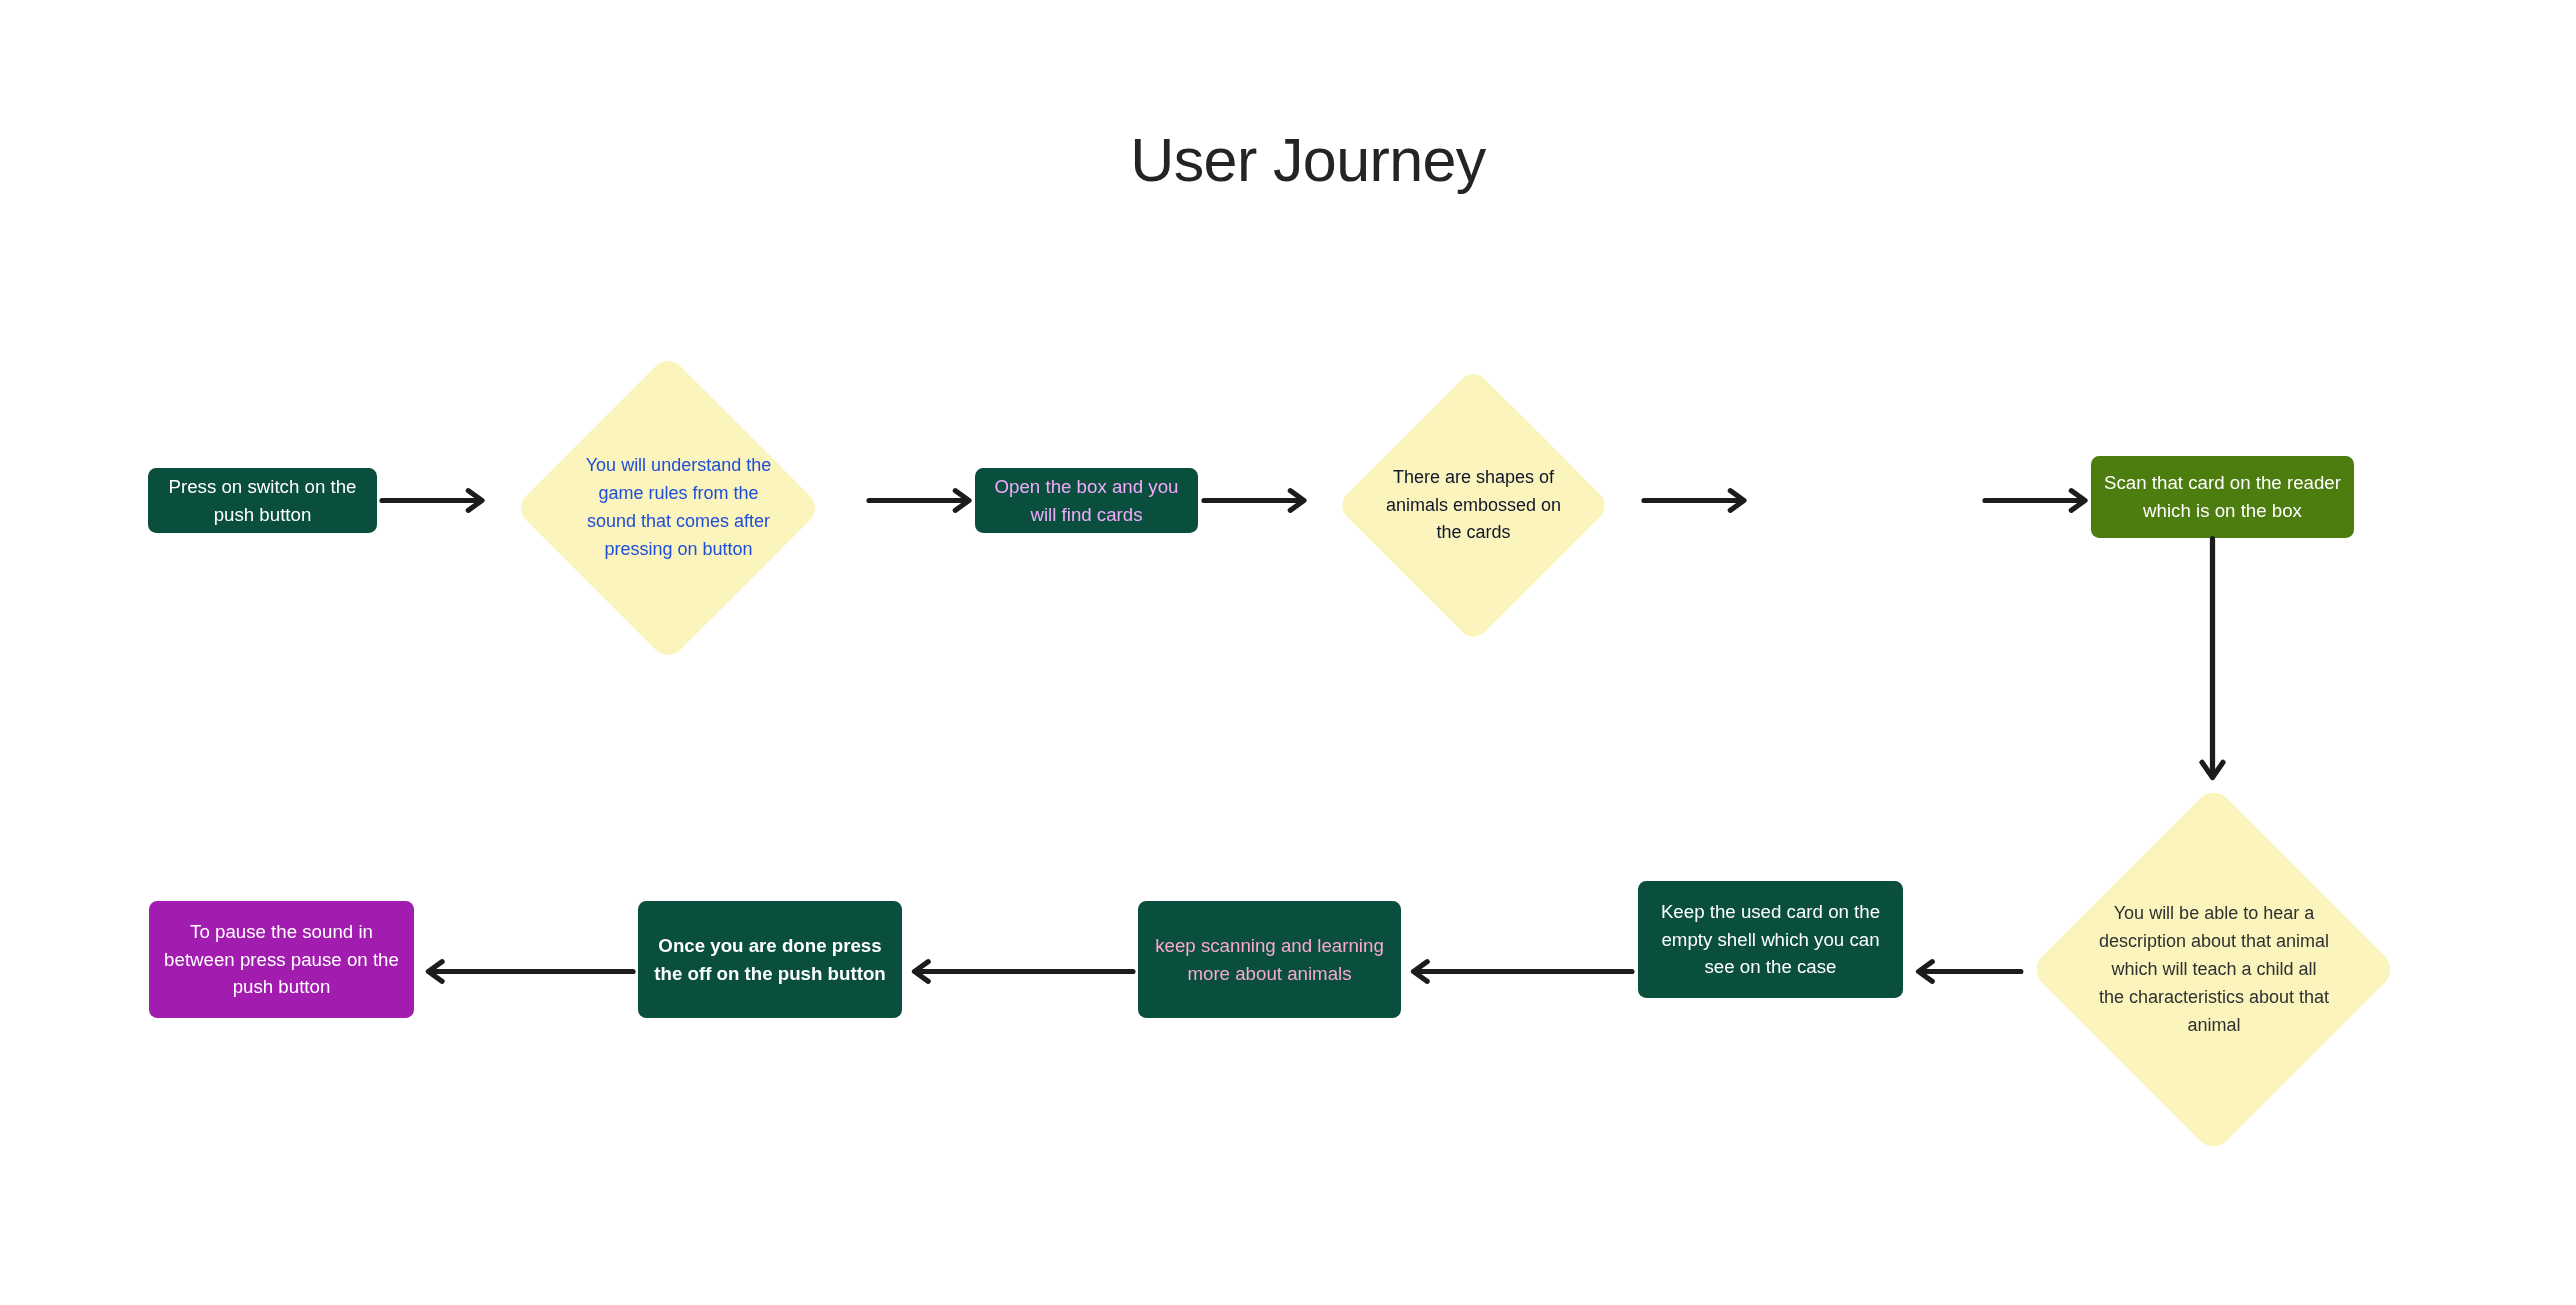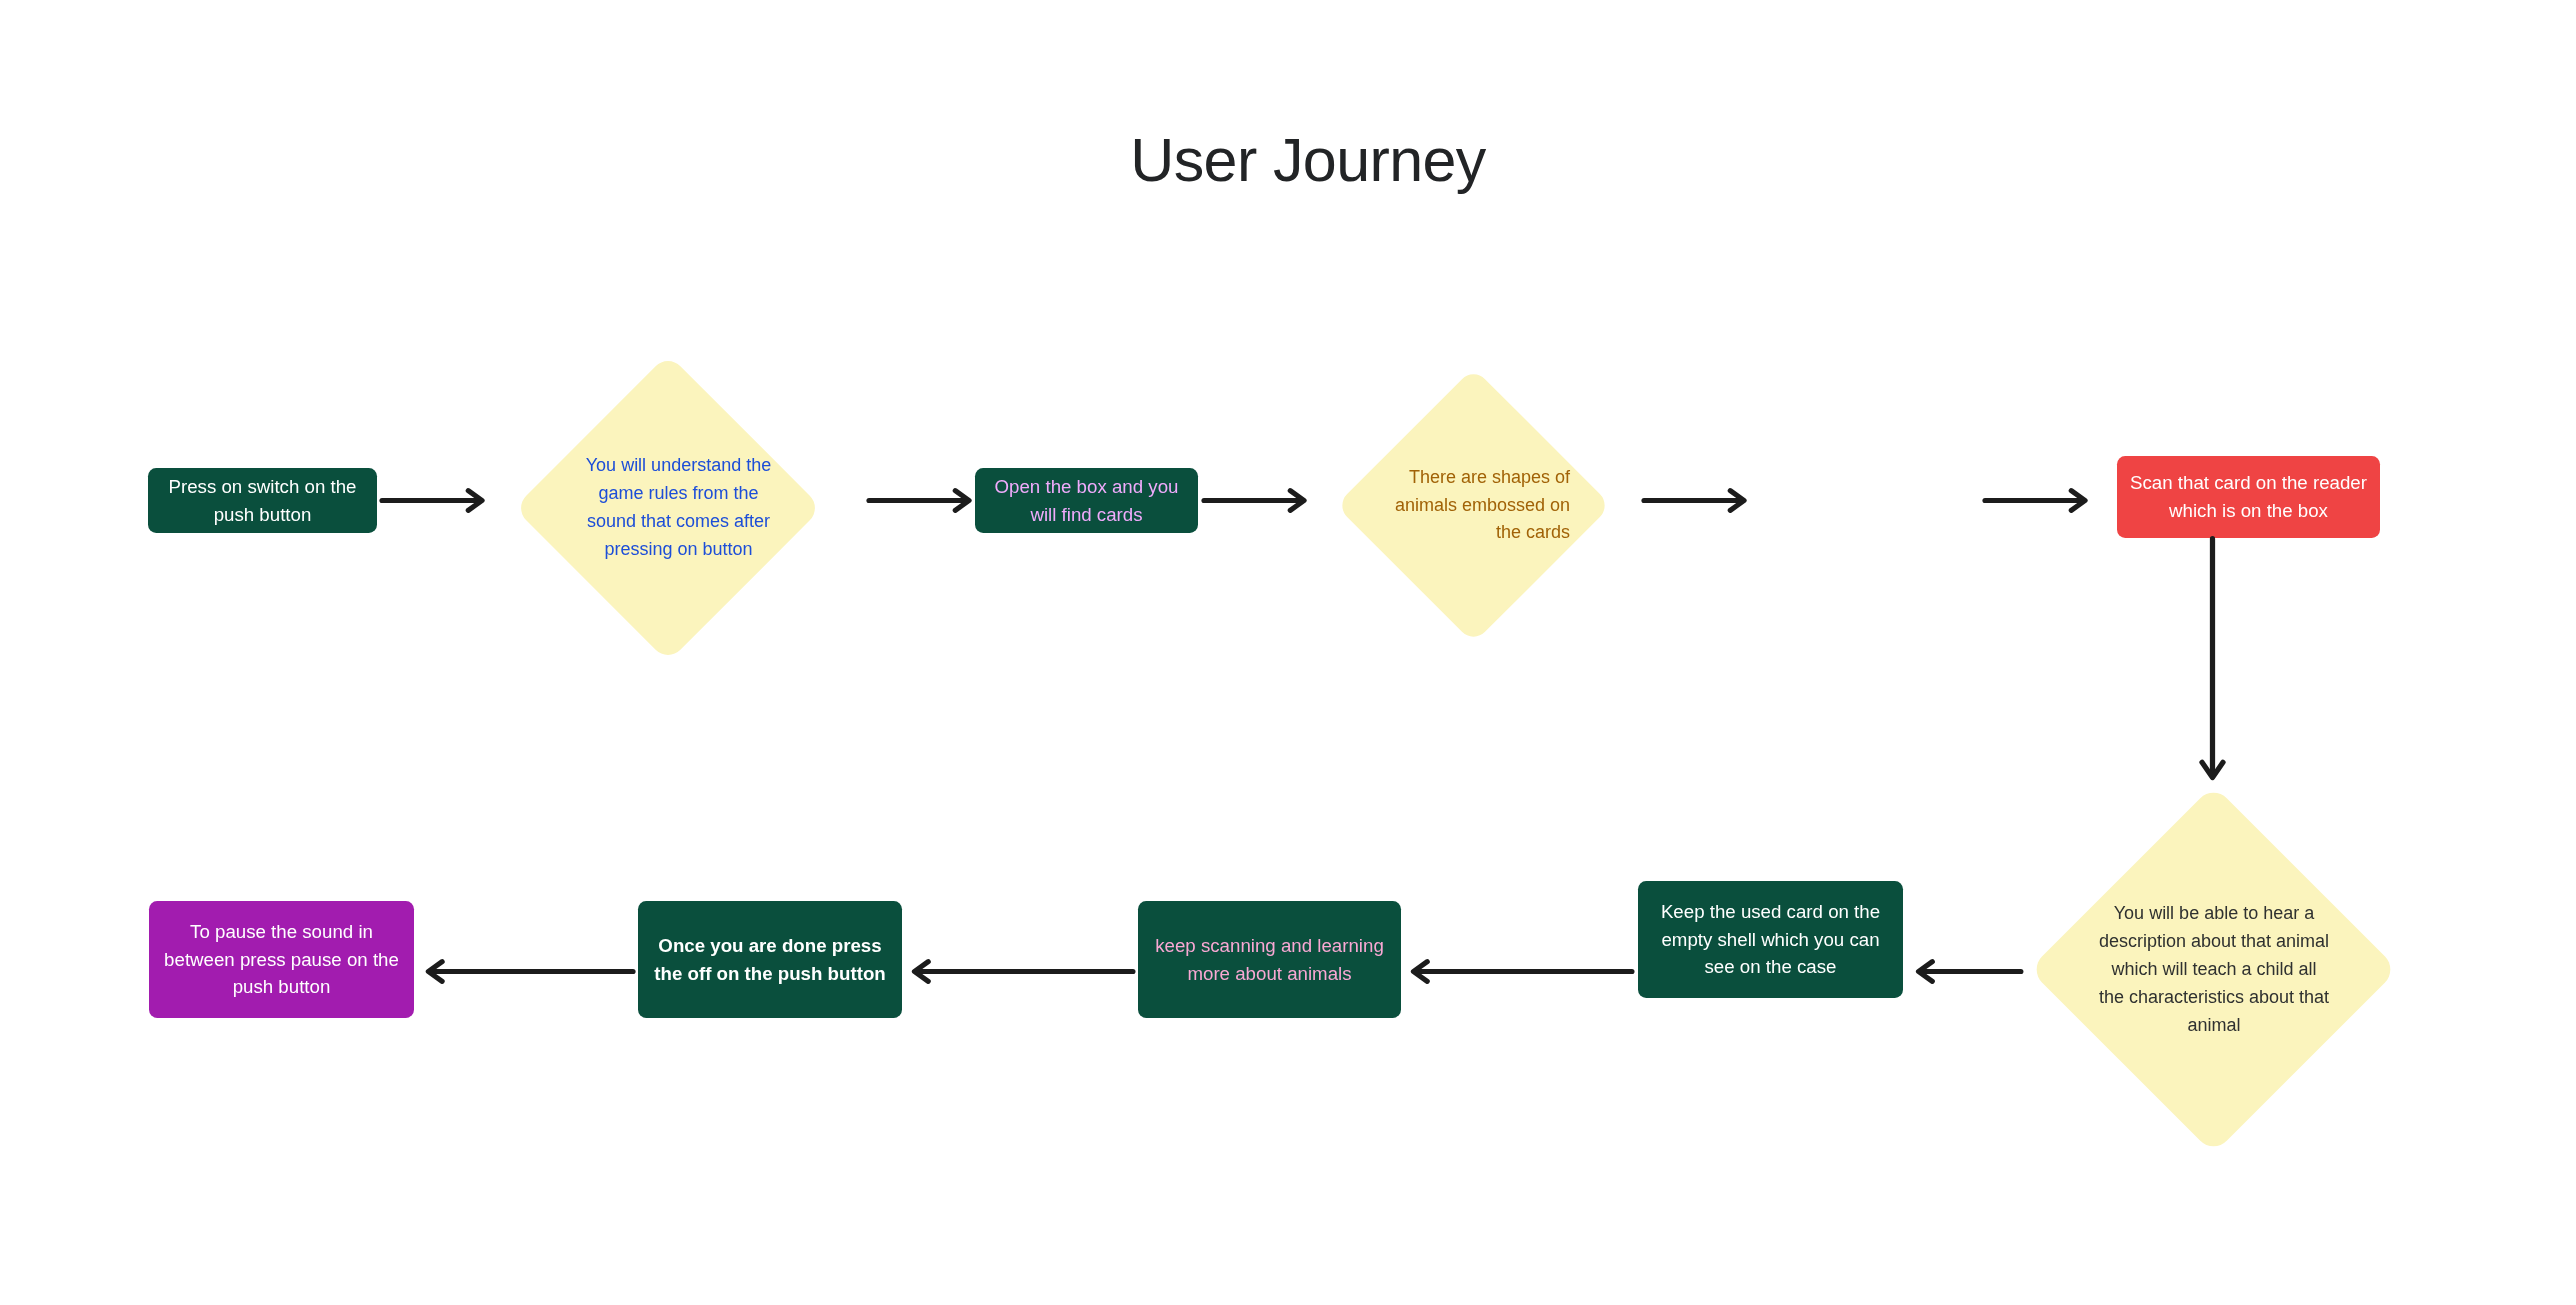--- a/index.html
+++ b/index.html
@@ -116,35 +116,35 @@
     <span class="label">Open the box and you will find cards</span>
   </div>
 
   <svg class="arrow" style="left:1202px; top:489px; width:111px; height:23px;" viewBox="0 0 190 40">
     <line x1="2" y1="20" x2="172" y2="20" stroke-width="9" stroke="#1c1c1c"></line>
     <polyline points="152,3 176,20 152,37" stroke-width="9" stroke="#1c1c1c"></polyline>
   </svg>
 
   <div class="node-diamond" style="left:1307px; top:368px; width:333px; height:275px;">
     <div class="shape" style="left: 69px; top: 40px; width: 195px; height: 195px; border-radius: 16.3px; background: rgb(251, 244, 189);"></div>
-    <span class="label" style="width: 58%; color: #a16207; text-align: right;">There are shapes of animals embossed on the cards</span>
+    <span class="label" style="width: 58%; color: #0f172a;">There are shapes of animals embossed on the cards</span>
   </div>
 
   <svg class="arrow" style="left:1642px; top:489px; width:111px; height:23px;" viewBox="0 0 190 40">
     <line x1="2" y1="20" x2="172" y2="20" stroke-width="9" stroke="#1c1c1c"></line>
     <polyline points="152,3 176,20 152,37" stroke-width="9" stroke="#1c1c1c"></polyline>
   </svg>
 
 
   <svg class="arrow" style="left:1983px; top:489px; width:111px; height:23px;" viewBox="0 0 190 40">
     <line x1="2" y1="20" x2="172" y2="20" stroke-width="9" stroke="#1c1c1c"></line>
     <polyline points="152,3 176,20 152,37" stroke-width="9" stroke="#1c1c1c"></polyline>
   </svg>
 
-  <div class="node-box" style="left: 2091px; top: 456px; width: 263px; height: 82px; background: #ef4444; color: rgb(255, 255, 255); margin-left: 26px;">
+  <div class="node-box" style="left: 2091px; top: 456px; width: 263px; height: 82px; background: #4d7c0f; color: rgb(255, 255, 255);">
     <span class="label">Scan that card on the reader which is on the box</span>
   </div>
 
   <svg class="arrow" style="left:2199px; top:537px; width:27px; height:251px;" viewBox="0 0 46 430">
     <line x1="23" y1="3" x2="23" y2="408" stroke-width="9" stroke="#1c1c1c"></line>
     <polyline points="5,386 23,412 41,386" stroke-width="9" stroke="#1c1c1c"></polyline>
   </svg>
 
   <div class="node-diamond" style="left:2033px; top:785px; width:362px; height:370px;">
     <div class="shape" style="left: 50px; top: 54px; width: 261px; height: 261px; border-radius: 18.7px; background: rgb(251, 244, 189);"></div>

